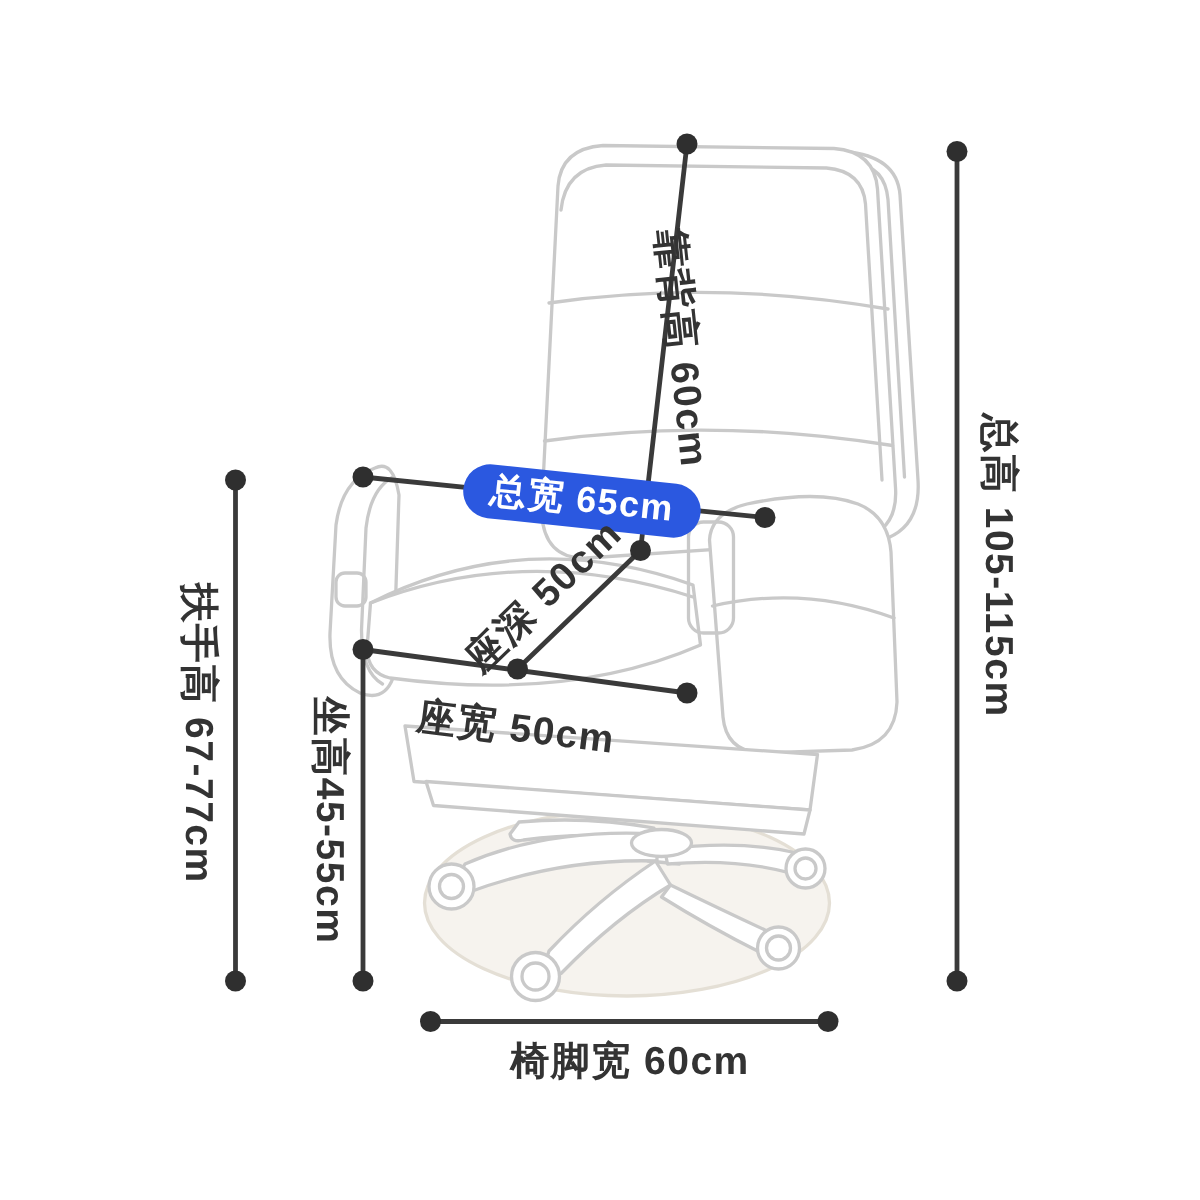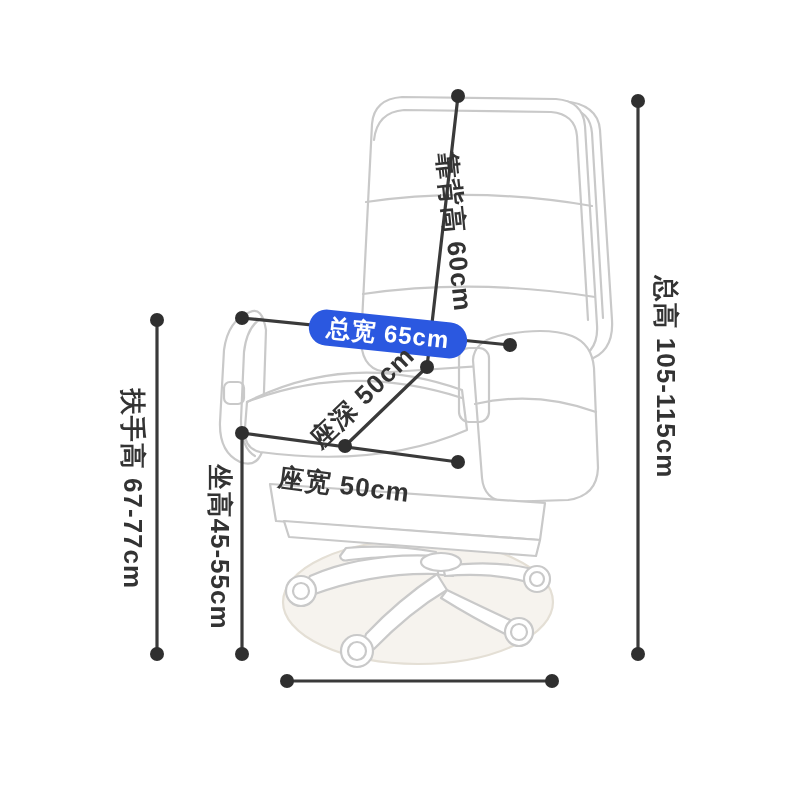--- a/index.html
+++ b/index.html
@@ -137,14 +137,15 @@
   <div class="dim-label" style="left:362px; top:397px; transform:translate(-50%,-50%) rotate(-44deg);">座深 50cm</div>
 
   <div class="dim-label" style="left:344px; top:485px; transform:translate(-50%,-50%) rotate(7deg);">座宽 50cm</div>
 
   <div class="dim-label" style="left:220px; top:547px; transform:translate(-50%,-50%) rotate(90deg);">坐高45-55cm</div>
 
   <div class="dim-label" style="left:133px; top:489px; transform:translate(-50%,-50%) rotate(90deg);">扶手高 67-77cm</div>
 
   <div class="dim-label" style="left:666px; top:377px; transform:translate(-50%,-50%) rotate(90deg);">总高 105-115cm</div>
 
+  <div class="dim-label" style="left:420px; top:707px; transform:translate(-50%,-50%);">椅脚宽 60cm</div>
 
 </div>
 
 </body></html>

